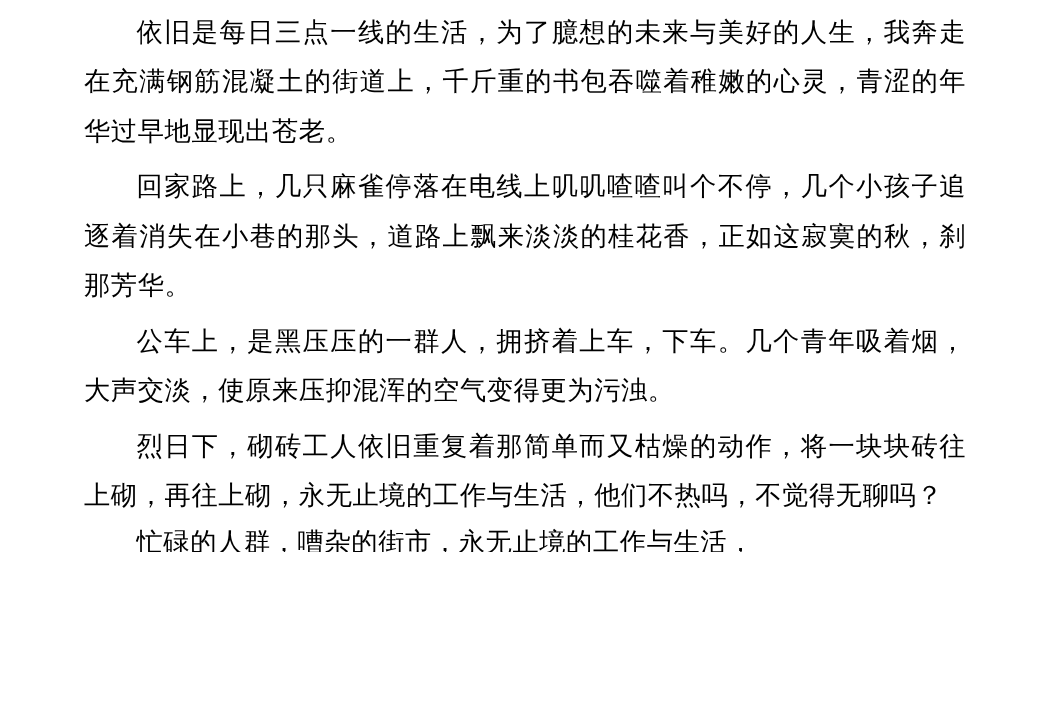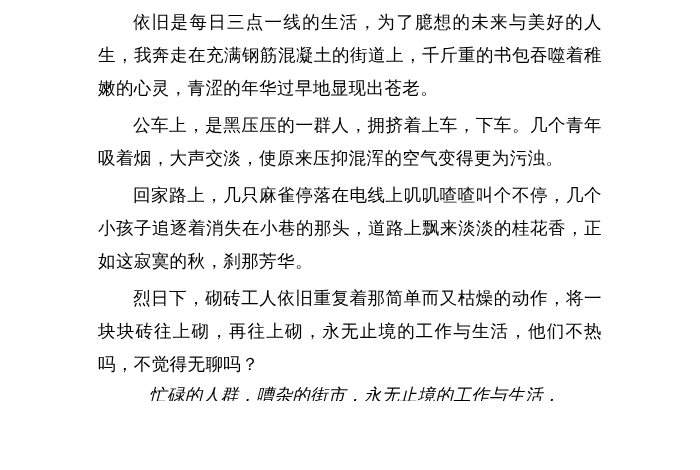--- a/index.html
+++ b/index.html
@@ -12,21 +12,21 @@
     background: #ffffff;
     font-family: "DejaVu Serif", "Liberation Serif", serif;
     overflow: hidden;
   }
   .page {
     position: relative;
     width: 700px;
     height: 470px;
     background: #ffffff;
     box-sizing: border-box;
-    padding: 0 98px;
+    padding: 0 56px;
     overflow: hidden;
   }
   .doc-body {
     position: relative;
     top: -10px;
   }
   .para {
     font-size: 17.5px;
     line-height: 33px;
     color: #000000;
@@ -56,45 +56,44 @@
     letter-spacing: 0.4px;
     font-weight: 500;
   }
   .clip-bottom-strip {
     position: relative;
     height: 16px;
     overflow: hidden;
   }
   .clip-bottom-strip .inner {
     position: absolute;
-    left: 16px;
+    left: 0;
     right: 0;
     top: -6px;
     font-size: 17.5px;
     line-height: 33px;
     color: #000000;
     text-indent: 2em;
     letter-spacing: 0.4px;
     font-weight: 500;
-    font-style: italic;
   }
 </style>
 </head>
 <body>
 
 <div class="page">
   <div class="doc-body">
 
     <div class="clip-strip">
       <div class="inner">劳有的不仅仅是暗香……</div>
     </div>
 
     <p class="para">依旧是每日三点一线的生活，为了臆想的未来与美好的人生，我奔走在充满钢筋混凝土的街道上，千斤重的书包吞噬着稚嫩的心灵，青涩的年华过早地显现出苍老。</p>
+    <p class="para">回家路上，几只麻雀停落在电线上叽叽喳喳叫个不停，几个小孩子追逐着消失在小巷的那头，道路上飘来淡淡的桂花香，正如这寂寞的秋，刹那芳华。</p>
     <p class="para">公车上，是黑压压的一群人，拥挤着上车，下车。几个青年吸着烟，大声交淡，使原来压抑混浑的空气变得更为污浊。</p>
-    <p class="para">回家路上，几只麻雀停落在电线上叽叽喳喳叫个不停，几个小孩子追逐着消失在小巷的那头，道路上飘来淡淡的桂花香，正如这寂寞的秋，刹那芳华。</p>
     <p class="para">烈日下，砌砖工人依旧重复着那简单而又枯燥的动作，将一块块砖往上砌，再往上砌，永无止境的工作与生活，他们不热吗，不觉得无聊吗？</p>
 
     <div class="clip-bottom-strip">
       <div class="inner">忙碌的人群，嘈杂的街市，永无止境的工作与生活，</div>
     </div>
 
   </div>
 </div>
 
 </body></html>

